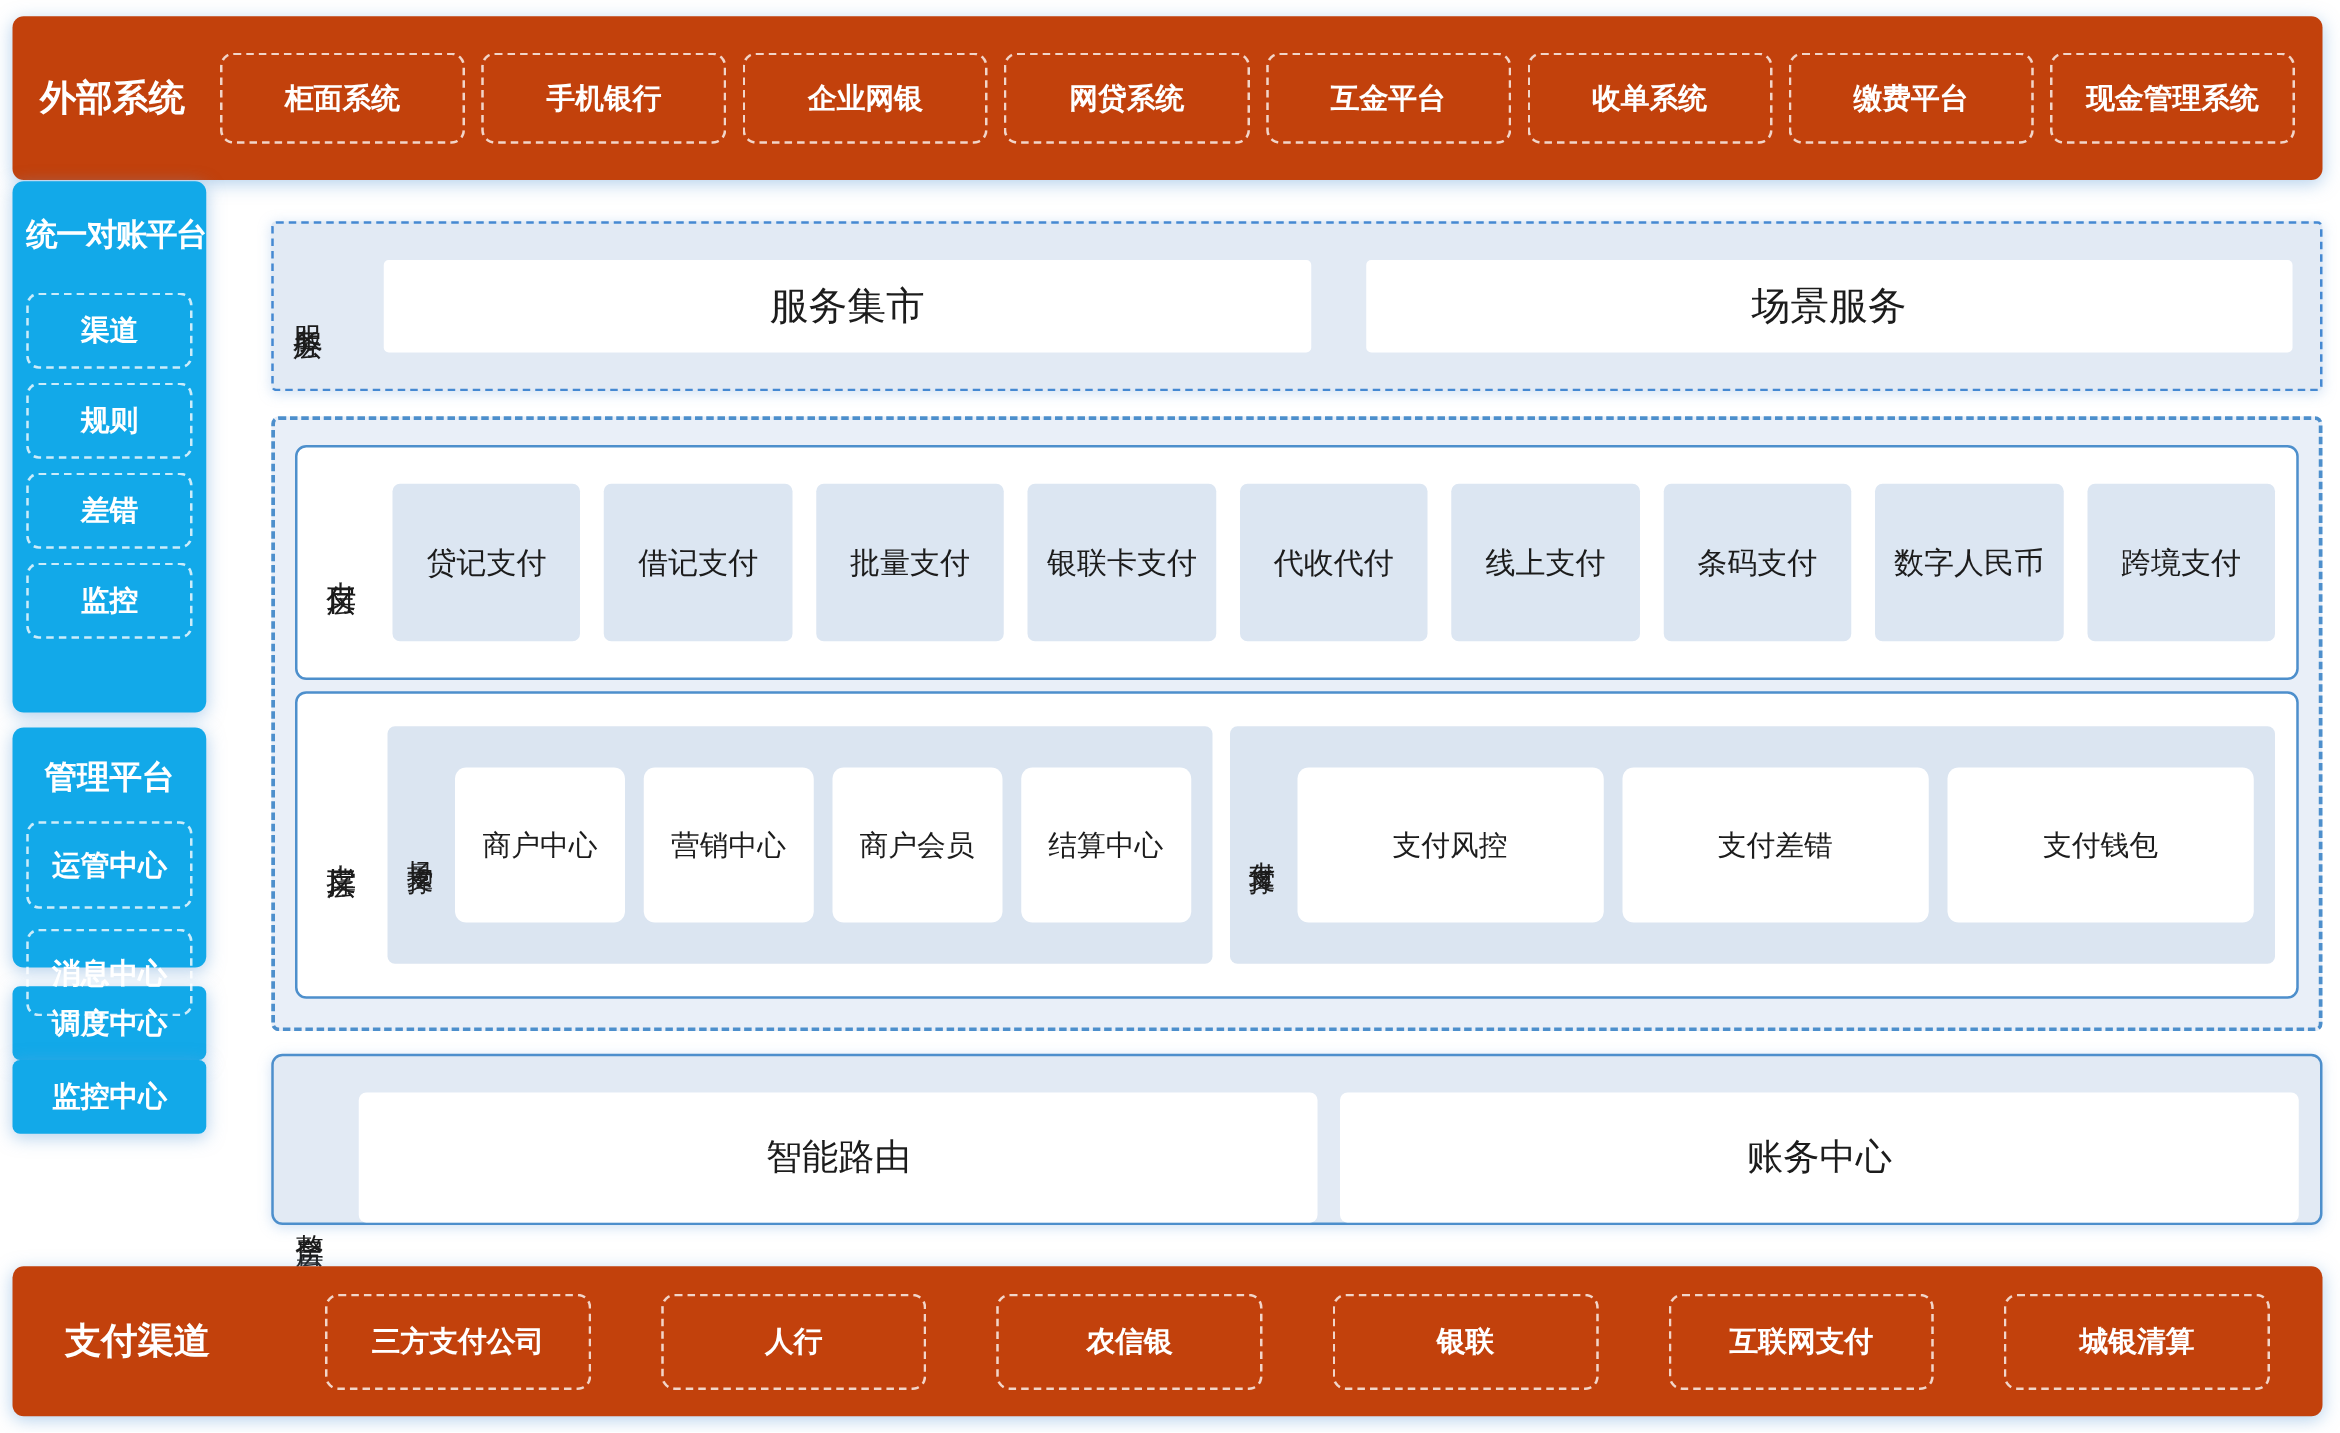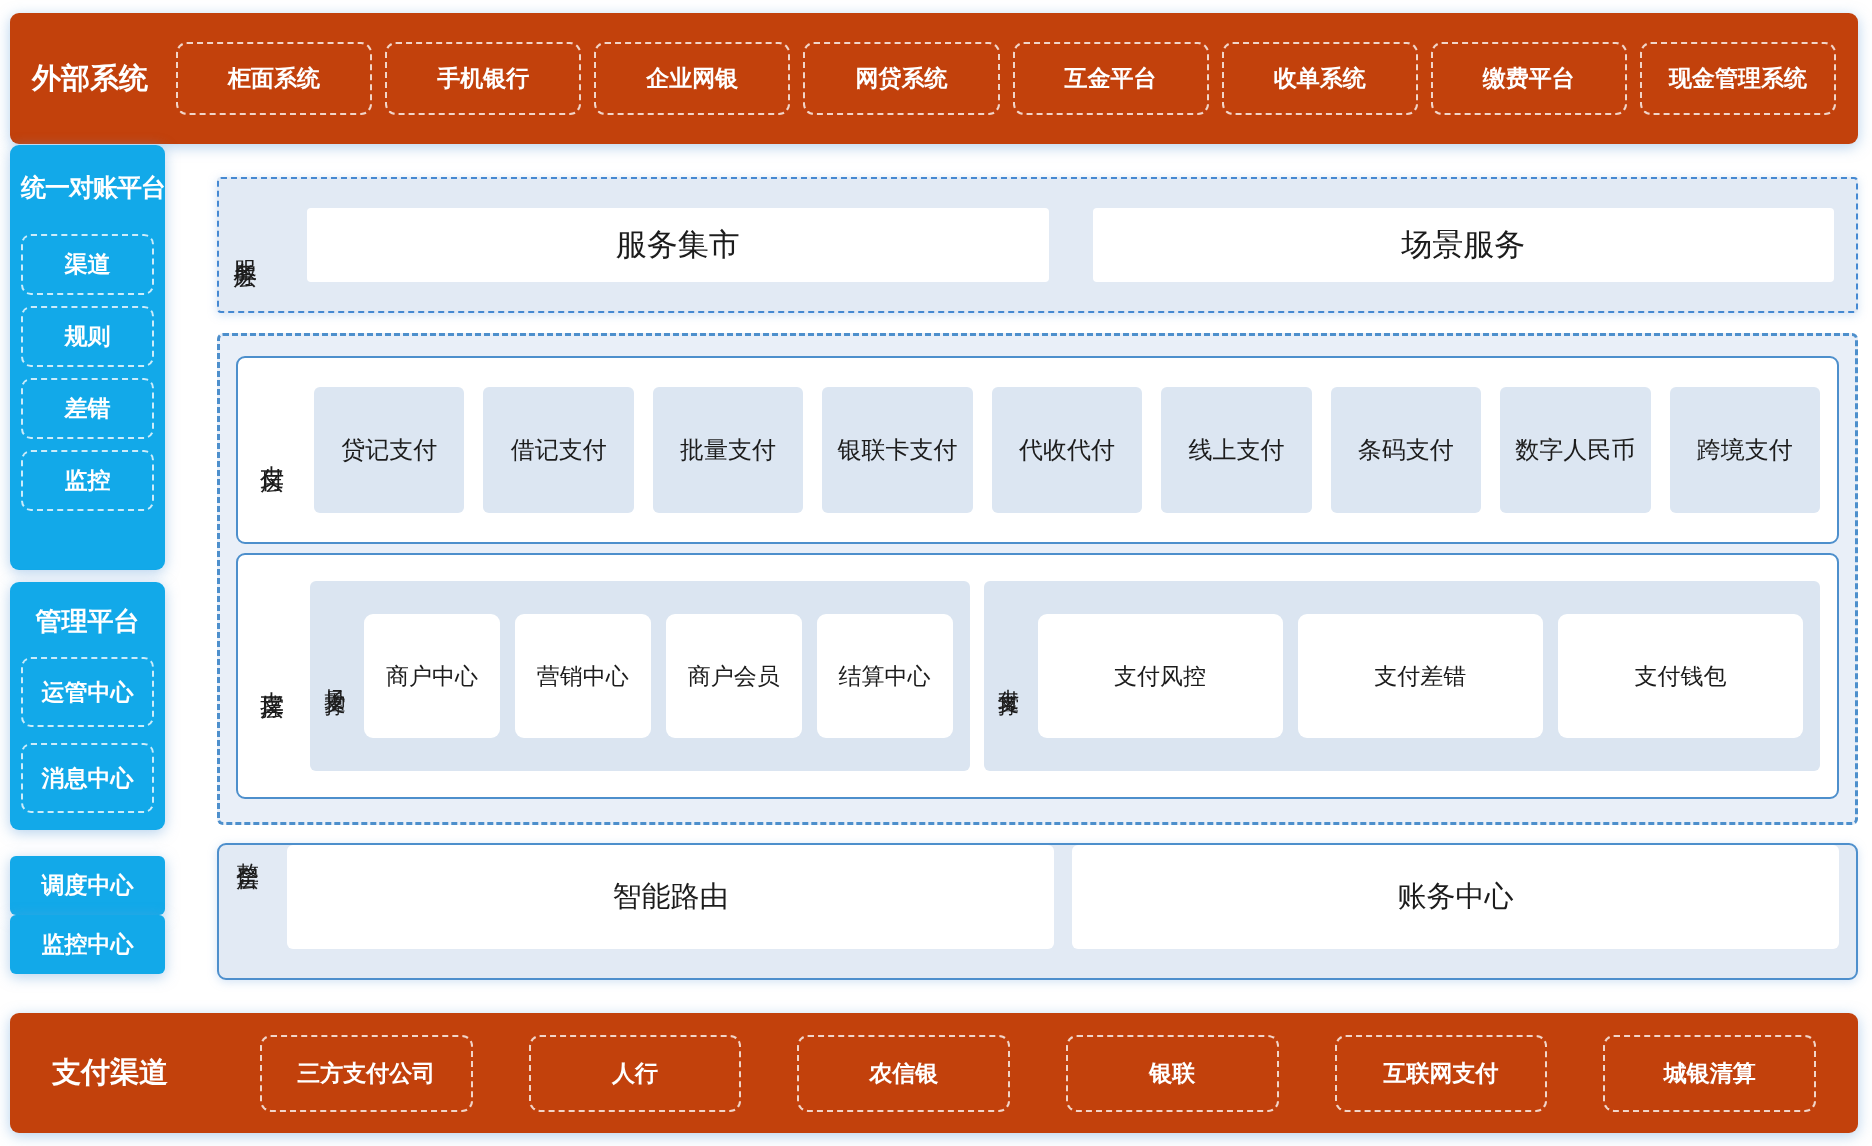--- a/index.html
+++ b/index.html
@@ -23,21 +23,21 @@
                display:flex; align-items:center; justify-content:center;
                color:#ffffff; font-size:23px; font-weight:bold; white-space:nowrap; }
   .bar-top .dash-item { height:73px; }
   .bar-bottom .dash-item { height:77px; }
 
   
   .sidebar { position:absolute; left:10px; top:145px; width:155px; }
   .side-box { background:#12a9e9; border-radius:9px; box-shadow:0 3px 14px rgba(110,165,220,.5);
               padding:18px 11px 0 11px; }
   .side-box.recon { height:425px; margin-bottom:12px; }
-  .side-box.mgmt  { height:248px; margin-bottom:26px; padding-top:20px; }
+  .side-box.mgmt  { height:192px; margin-bottom:15px; padding-top:20px; }
   .side-title { color:#ffffff; font-weight:bold; text-align:center; white-space:nowrap; }
   .recon .side-title { font-size:25px; margin:8px 0 30px 0; letter-spacing:-1px; }
   .mgmt  .side-title { font-size:26px; margin:2px 0 18px 0; }
   .side-items { display:flex; flex-direction:column; }
   .recon .side-items { gap:11px; }
   .mgmt  .side-items { gap:16px; }
   .side-item { border:2px dashed rgba(255,255,255,.78); border-radius:10px;
                display:flex; align-items:center; justify-content:center;
                color:#ffffff; font-size:23px; font-weight:bold; }
   .recon .side-item { height:61px; }
@@ -84,21 +84,21 @@
   .group.paysup { flex:100; }
   .vlabel-sm { writing-mode:vertical-rl; text-orientation:upright; font-size:21px;
                color:#1c1c1c; letter-spacing:2px; line-height:1; flex:none; margin-right:18px; }
   .group-tiles { flex:1; display:flex; gap:15px; }
   .wtile { flex:1; height:124px; background:#ffffff; border-radius:9px;
            display:flex; align-items:center; justify-content:center;
            font-size:23px; color:#1c1c1c; white-space:nowrap; }
 
   .integration-layer { margin-top:18px; height:137px; background:#e2eaf4;
                        border:2px solid #4d8fcc; border-radius:9px;
-                       display:flex; align-items:flex-start; padding:0 17px 0 17px;
+                       display:flex; align-items:flex-end; padding:0 17px 0 17px;
                        box-shadow:0 2px 10px rgba(130,175,225,.35); }
   .integration-layer .vlabel { font-size:23px; margin-right:28px; }
   .integration-boxes { flex:1; display:flex; gap:18px; }
   .integration-layer .white-wide { height:104px; font-size:29px; border-radius:6px; }
 </style>
 </head>
 <body>
 
 <div class="page">
 

